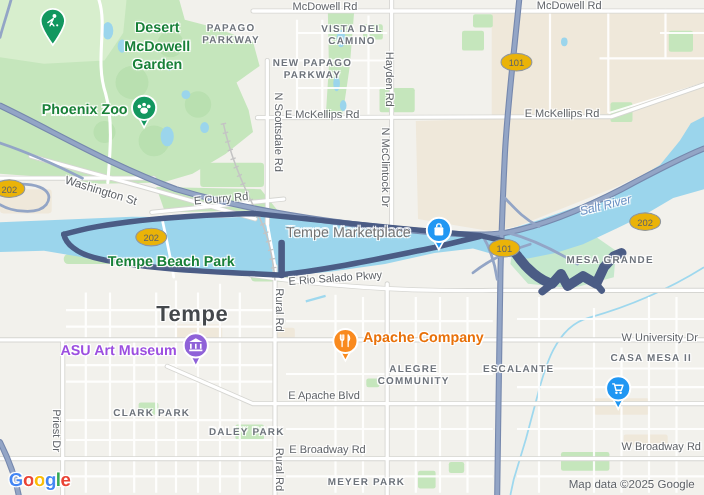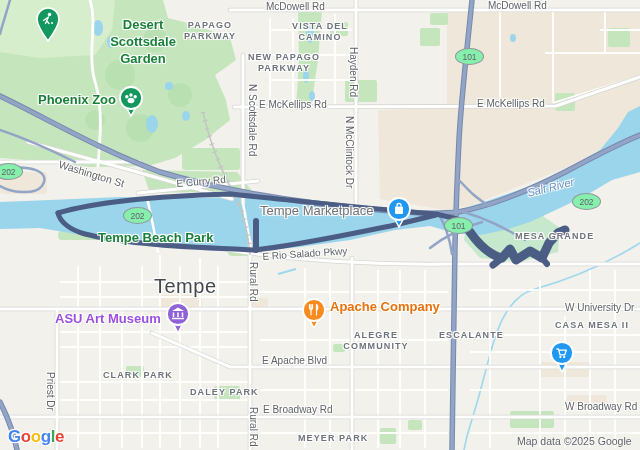--- a/index.html
+++ b/index.html
@@ -10,24 +10,24 @@
        text-shadow:-1px -1px 0 rgba(255,255,255,.92),1px -1px 0 rgba(255,255,255,.92),
                    -1px 1px 0 rgba(255,255,255,.92),1px 1px 0 rgba(255,255,255,.92),0 0 3px #fff;}
   .road{font-size:10px;color:#5f6368;}
   .area{font-size:9px;font-weight:bold;color:#6d737b;letter-spacing:1.1px;
         text-align:center;white-space:normal;line-height:11px;}
   .green{font-size:13px;font-weight:bold;color:#188038;}
   .blue{font-size:13px;font-weight:normal;color:#737373;}
   .orange{font-size:13px;font-weight:bold;color:#e8710a;line-height:16px;}
   .purple{font-size:13px;font-weight:bold;color:#9c4fe0;}
   .water-lbl{font-size:11px;font-style:italic;color:#6d92c4;}
-  .city{font-size:20px;font-weight:normal;color:#44484c;letter-spacing:.5px;padding-left:12px;}
+  .city{font-size:20px;font-weight:bold;color:#44484c;letter-spacing:.5px;}
   .vert{transform:rotate(90deg);transform-origin:0 0;}
   .center{text-align:center;}
-  .shield{position:absolute;width:27px;height:15px;background:#86efac;border:1px solid #8f969e;
+  .shield{position:absolute;width:27px;height:15px;background:#eab308;border:1px solid #8f969e;
           border-radius:50%;display:flex;align-items:center;justify-content:center;
           font-size:8.5px;color:#5f6368;font-family:"Liberation Sans",sans-serif;}
   .pin{position:absolute;width:28px;height:36px;}
   #glogo{position:absolute;left:8px;top:427px;font-size:17px;font-weight:bold;
          letter-spacing:-.4px;
          text-shadow:-1px -1px 0 #fff,1px -1px 0 #fff,-1px 1px 0 #fff,1px 1px 0 #fff,0 0 3px #fff;}
   .g0,.g3{color:#4285F4}.g1,.g5{color:#EA4335}.g2{color:#FBBC05}.g4{color:#34A853}
   #attr{position:absolute;left:517px;top:435px;font-size:10.5px;color:#5f6368;
         text-shadow:0 0 2px #fff,0 0 2px #fff;}
 </style>
@@ -213,21 +213,21 @@
     <div>VISTA DEL</div>
     <div>CAMINO</div>
   </div>
   <div class="lbl area" style="left:239px;top:52px;width:90px;">
     <div>NEW PAPAGO</div>
     <div>PARKWAY</div>
   </div>
 
   <div class="lbl green center" style="left:103px;top:16px;width:80px;white-space:normal;line-height:17px;">
     <div>Desert</div>
-    <div>Scottsdale</div>
+    <div>McDowell</div>
     <div>Garden</div>
   </div>
   <div class="lbl green" style="left:38px;top:92px;">Phoenix Zoo</div>
 
   <div class="lbl road" style="left:259px;top:99px;">E McKellips Rd</div>
   <div class="lbl road" style="left:477px;top:98px;">E McKellips Rd</div>
 
   <div class="lbl road vert" style="left:258px;top:84px;">N Scottsdale Rd</div>
   <div class="lbl road vert" style="left:359px;top:47px;">Hayden Rd</div>
   <div class="lbl road vert" style="left:355px;top:116px;">N McClintock Dr</div>

